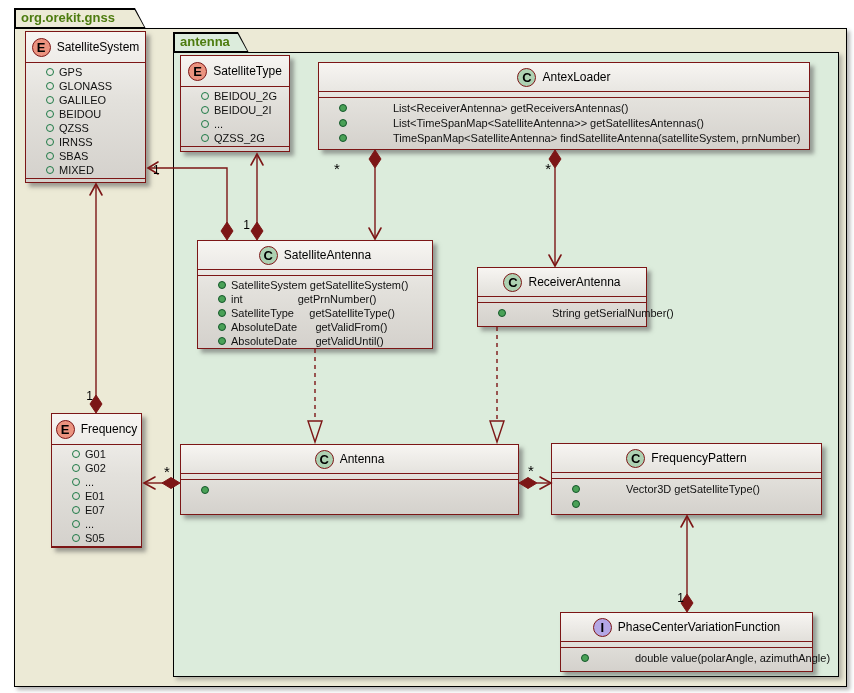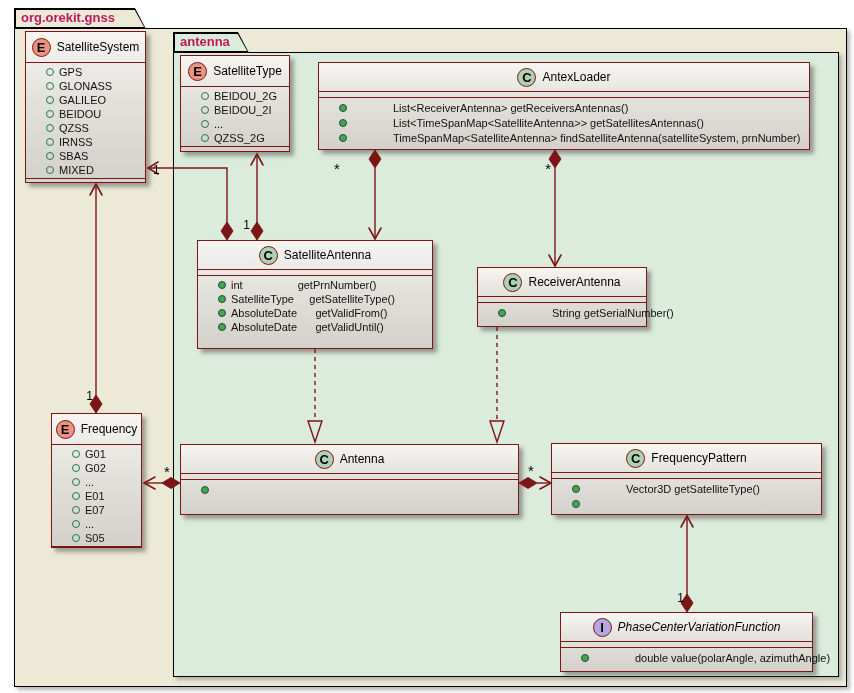--- a/index.html
+++ b/index.html
@@ -8,39 +8,39 @@
 
   
   .pkg-body{position:absolute;border:1.6px solid #000;}
   #pkg-outer{left:14px;top:28px;width:831px;height:657px;background:#ecead6;box-shadow:3px 3px 4px rgba(90,90,90,.45);}
   #pkg-inner{left:173px;top:52px;width:664px;height:623px;background:#dcecdc;box-shadow:3px 3px 4px rgba(90,90,90,.4);}
   .pkg-tab{position:absolute;height:21px;}
   .pkg-tab .tab-border{position:absolute;inset:0;background:#000;
       clip-path:polygon(0 0,calc(100% - 11px) 0,100% 100%,0 100%);}
   .pkg-tab .tab-fill{position:absolute;inset:1.6px;
       clip-path:polygon(0 0,calc(100% - 10px) 0,100% 100%,0 100%);}
-  .pkg-tab .tab-label{position:absolute;left:7px;top:2px;font-weight:bold;font-size:13px;color:#be185d;white-space:nowrap;}
+  .pkg-tab .tab-label{position:absolute;left:7px;top:2px;font-weight:bold;font-size:13px;color:#4d7c0f;white-space:nowrap;}
   #tab-outer{left:14px;top:8px;width:132px;}
   #tab-outer .tab-fill{background:#ecead6;}
   #tab-inner{left:173px;top:32px;width:76px;}
   #tab-inner .tab-fill{background:#dcecdc;}
 
   
   .box{position:absolute;border:1.5px solid #7c1616;background:linear-gradient(180deg,#f7f5f2 0%,#e3e1dc 45%,#d4d1cc 100%);
        box-shadow:3.5px 3.5px 4px rgba(80,80,80,.5);display:flex;flex-direction:column;box-sizing:border-box;}
   .hdr{height:28px;flex:0 0 auto;display:flex;align-items:center;justify-content:center;gap:6px;
        border-bottom:1.3px solid #7c1616;padding:0 4px;}
   .enum .hdr{height:30px;}
   .badge{width:19px;height:19px;border-radius:50%;border:1.4px solid #7c1616;display:flex;align-items:center;
          justify-content:center;font-weight:bold;font-size:13px;color:#000;flex:0 0 auto;box-sizing:border-box;}
   .badge.c{background:#add1b2;}
   .badge.e{background:#eb937f;}
   .badge.i{background:#b4a7e5;}
   .title{font-size:12px;color:#000;white-space:nowrap;}
-  .title.it{font-style:italic;}
+  .title.it{}
   .strip{flex:0 0 auto;height:5px;}
   .cls .strip{border-bottom:1.3px solid #7c1616;}
   .enum .strip{margin-top:auto;border-top:1.3px solid #7c1616;}
   .members{padding:2px 0 1px 0;}
   .row{display:flex;align-items:center;gap:5px;padding:0 20px;height:14px;}
   .row-lg .row{height:15px;gap:46px;}
   .ic{flex:0 0 auto;width:8px;height:8px;border-radius:50%;box-sizing:border-box;}
   .ic.dot{background:#4aa157;border:1px solid #14572a;}
   .ic.ring{background:transparent;border:1.5px solid #1e7a46;}
   .mtext{font-size:11px;color:#111;white-space:pre;}
@@ -166,20 +166,24 @@
 
   <div class="box cls" style="left:197px;top:240px;width:236px;height:109px;">
     <div class="hdr">
       <span class="badge c">C</span>
       <span class="title">SatelliteAntenna</span>
     </div>
     <div class="strip"></div>
     <div class="members">
       <div class="row">
           <span class="ic dot"></span>
+          <span class="mtext">SatelliteSystem getSatelliteSystem()</span>
+        </div>
+      <div class="row">
+          <span class="ic dot"></span>
           <span class="mtext">int                  getPrnNumber()</span>
         </div>
       <div class="row">
           <span class="ic dot"></span>
           <span class="mtext">SatelliteType     getSatelliteType()</span>
         </div>
       <div class="row">
           <span class="ic dot"></span>
           <span class="mtext">AbsoluteDate      getValidFrom()</span>
         </div>

